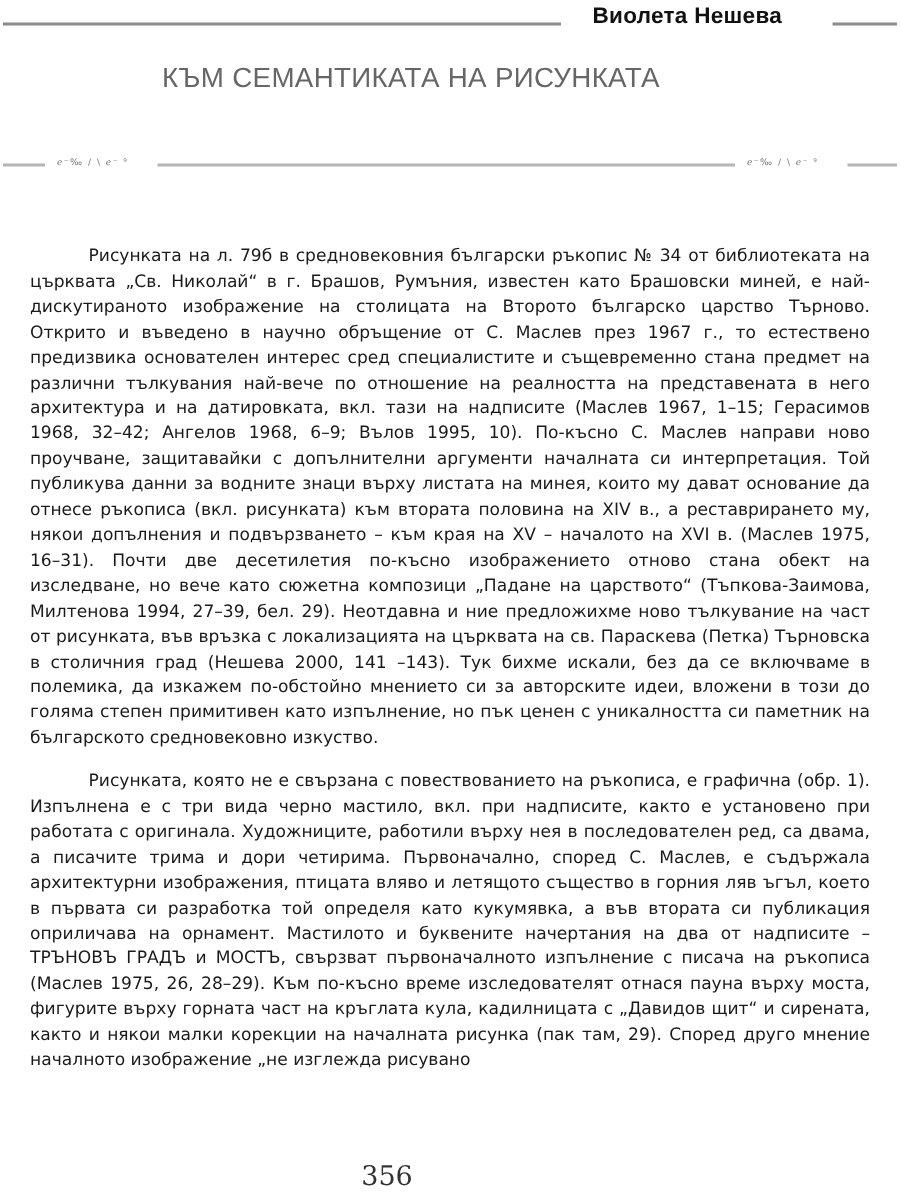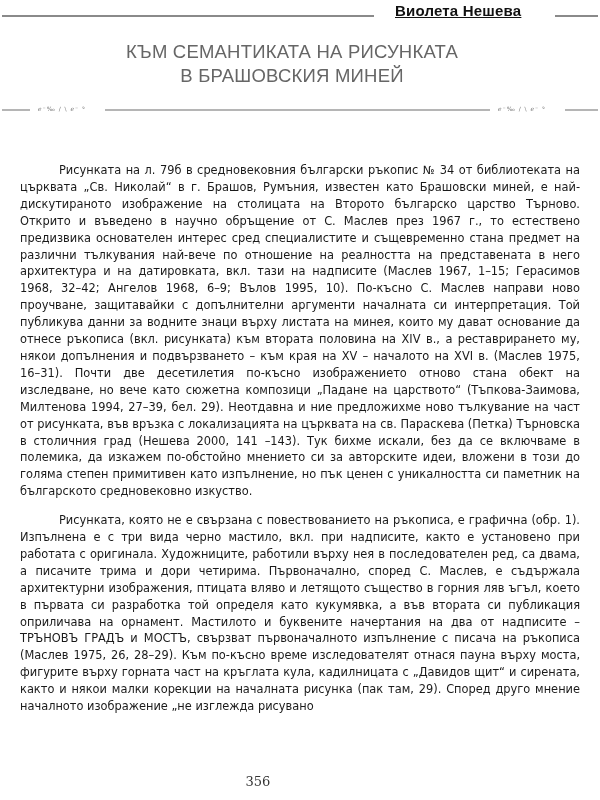--- a/index.html
+++ b/index.html
@@ -1,40 +1,39 @@
 <!DOCTYPE html>
 <html><head>
 <meta charset="utf-8">
 <style>
   html, body { margin: 0; padding: 0; background: #ffffff; }
   body { width: 600px; height: 800px; position: relative; overflow: hidden; font-family: "DejaVu Serif", serif; color: #222; }
   .running-head { position: absolute; top: 0; left: 0; width: 600px; height: 26px; }
   .rh-line-left { position: absolute; left: 2px; top: 15px; width: 372px; height: 2px; background: #8a8a8a; }
-  .rh-author { position: absolute; left: 395px; top: 2px; font-family: "Liberation Sans", sans-serif; font-weight: bold; font-size: 15px; color: #111; letter-spacing: 0.2px; text-decoration: underline; }
+  .rh-author { position: absolute; left: 395px; top: 2px; font-family: "Liberation Sans", sans-serif; font-weight: bold; font-size: 15px; color: #111; letter-spacing: 0.2px; }
   .rh-line-right { position: absolute; left: 555px; top: 15px; width: 43px; height: 2px; background: #8a8a8a; }
-  .title { position: absolute; top: 40px; left: 0; width: 548px; text-align: center; font-family: "Liberation Sans", sans-serif; font-size: 18.5px; line-height: 24px; color: #666; letter-spacing: 0.2px; padding-left: 18px; }
+  .title { position: absolute; top: 40px; left: 0; width: 548px; text-align: center; font-family: "Liberation Sans", sans-serif; font-size: 18.5px; line-height: 24px; color: #666; letter-spacing: 0.2px; }
   .rule { position: absolute; top: 107px; left: 0; width: 600px; height: 6px; }
   .rule .seg { position: absolute; top: 2px; height: 2px; background: #b5b5b5; }
   .rule .orn { position: absolute; top: -2px; font-family: "DejaVu Sans", sans-serif; font-size: 6px; color: #777; letter-spacing: 1px; }
   .body-text { position: absolute; top: 150px; left: 8px; width: 584px; font-family: "DejaVu Sans", sans-serif; font-size: 11.4px; line-height: 16.9px; color: #1a1a1a; text-align: justify; }
   .body-text p { margin: 12px; text-indent: 39px; }
-  .page-number { position: absolute; top: 774px; left: 0; width: 516px; text-align: center; font-family: "DejaVu Serif", serif; font-size: 13px; color: #333; }
+  .page-number { position: absolute; top: 774px; left: 0; width: 516px; text-align: center; font-family: "DejaVu Serif", serif; font-size: 18px; color: #333; }
 </style>
 </head>
 <body>
 
 <div class="running-head">
   <div class="rh-line-left"></div>
   <div class="rh-author">Виолета Нешева</div>
   <div class="rh-line-right"></div>
 </div>
 
 <div class="title">
   <div>КЪМ СЕМАНТИКАТА НА РИСУНКАТА</div>
-  <div>В БРАШОВСКИЯ МИНЕЙ</div>
 </div>
 
 <div class="rule">
   <div class="seg" style="left:2px;width:28px;"></div>
   <span class="orn" style="left:38px;">ℯ⁻‰ / \ ℯ⁻ ⁹</span>
   <div class="seg" style="left:105px;width:385px;"></div>
   <span class="orn" style="left:498px;">ℯ⁻‰ / \ ℯ⁻ ⁹</span>
   <div class="seg" style="left:565px;width:33px;"></div>
 </div>
 

